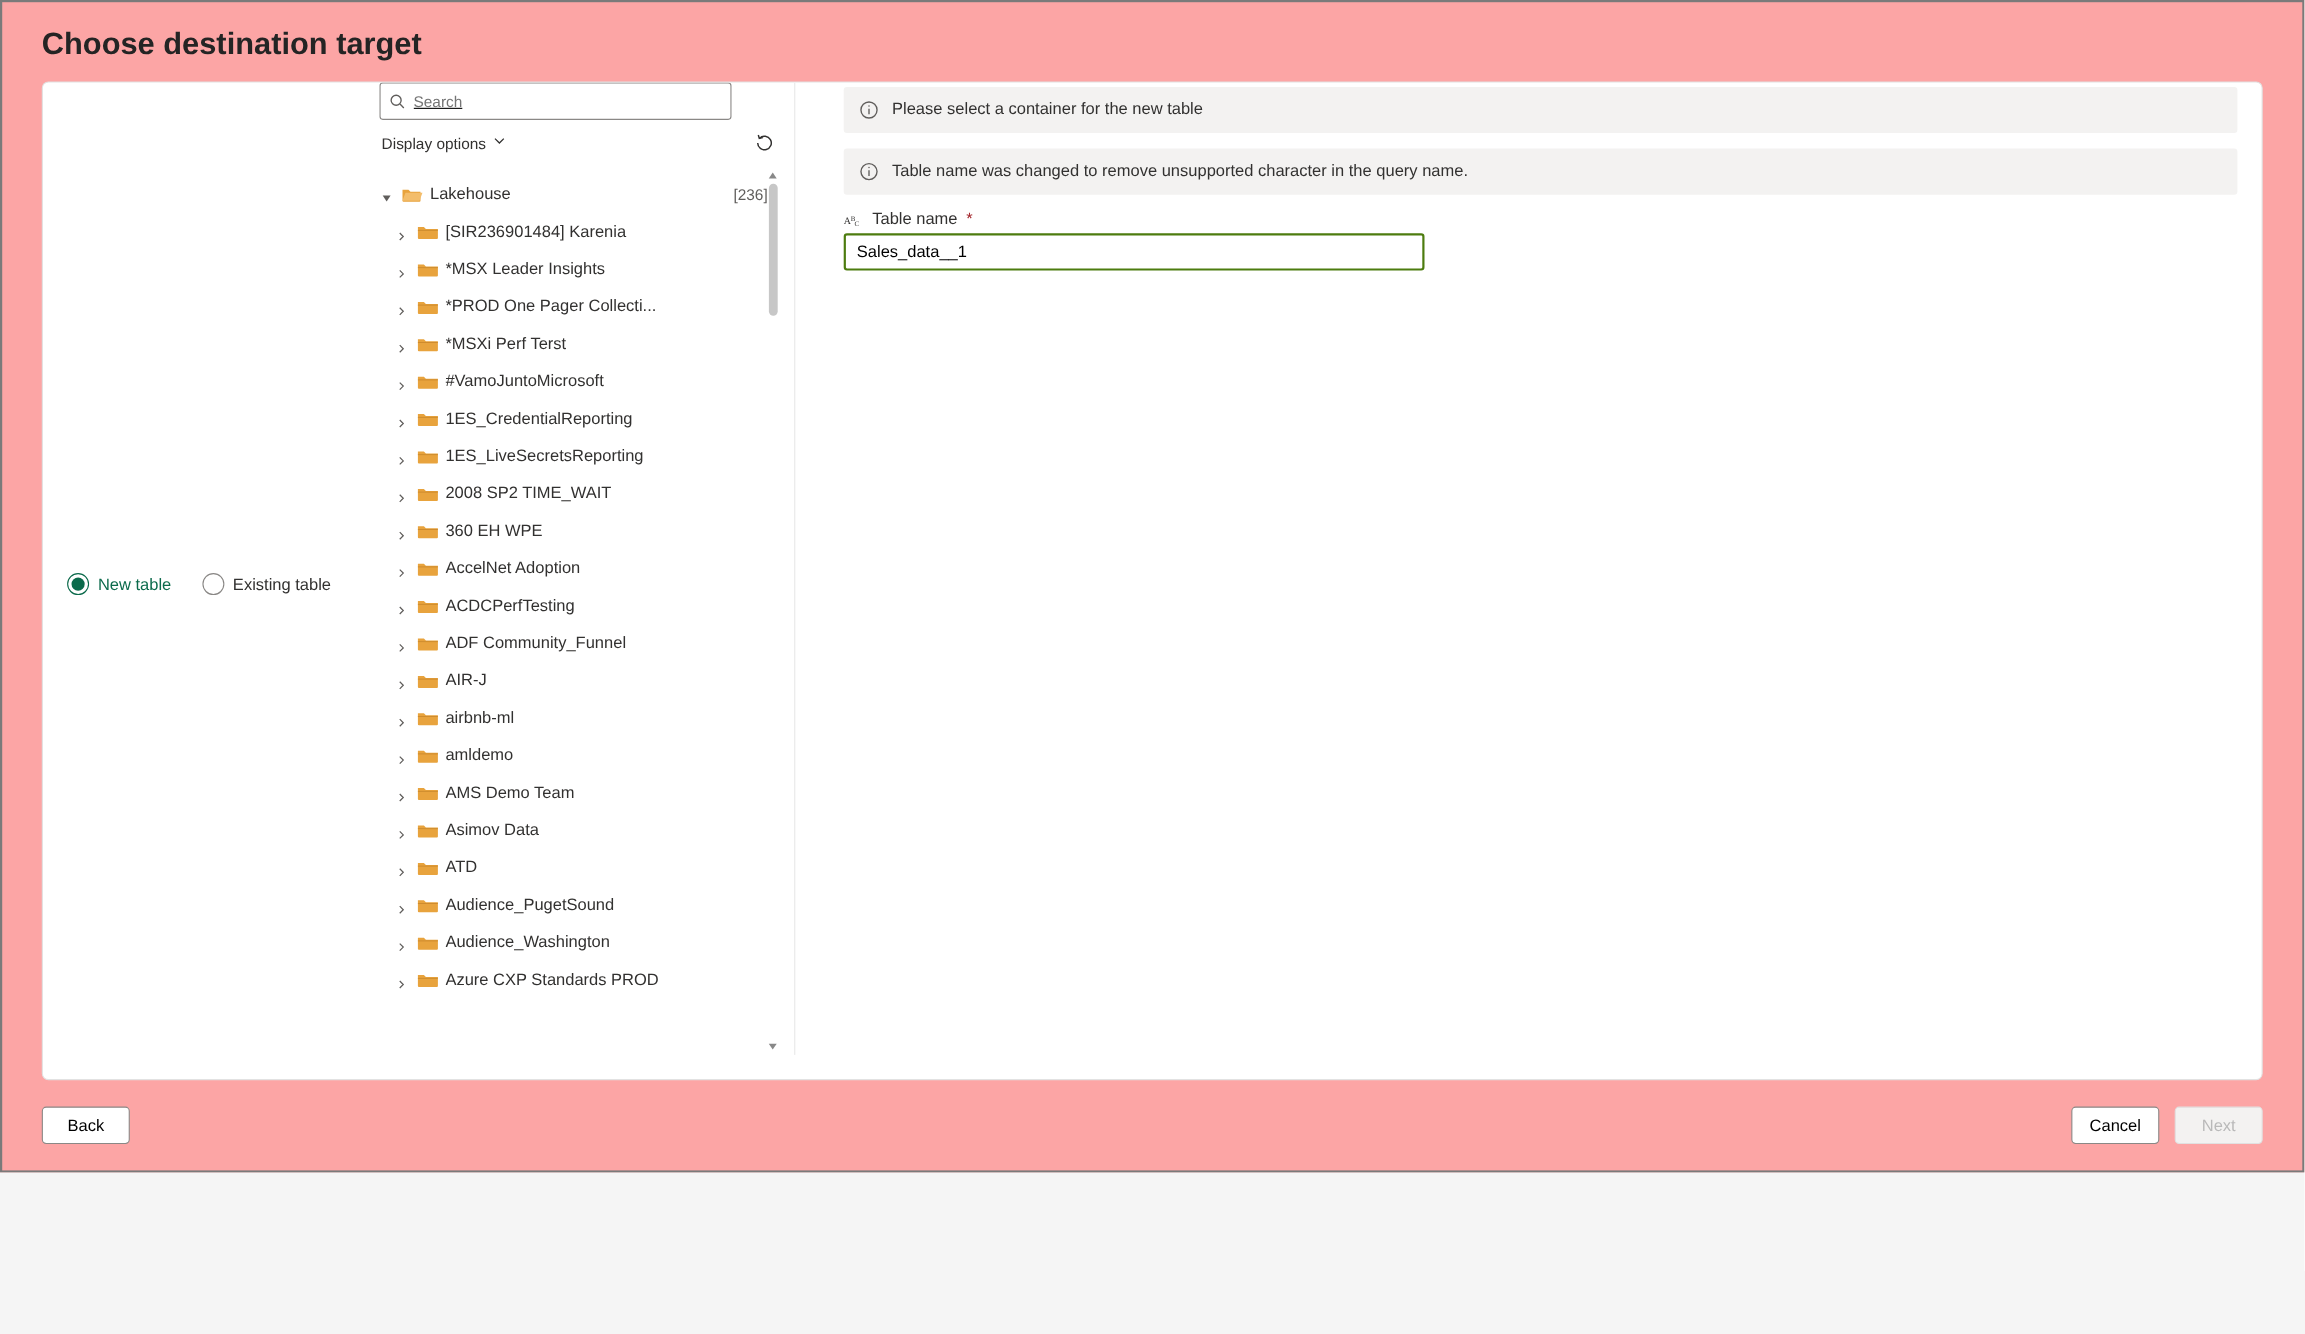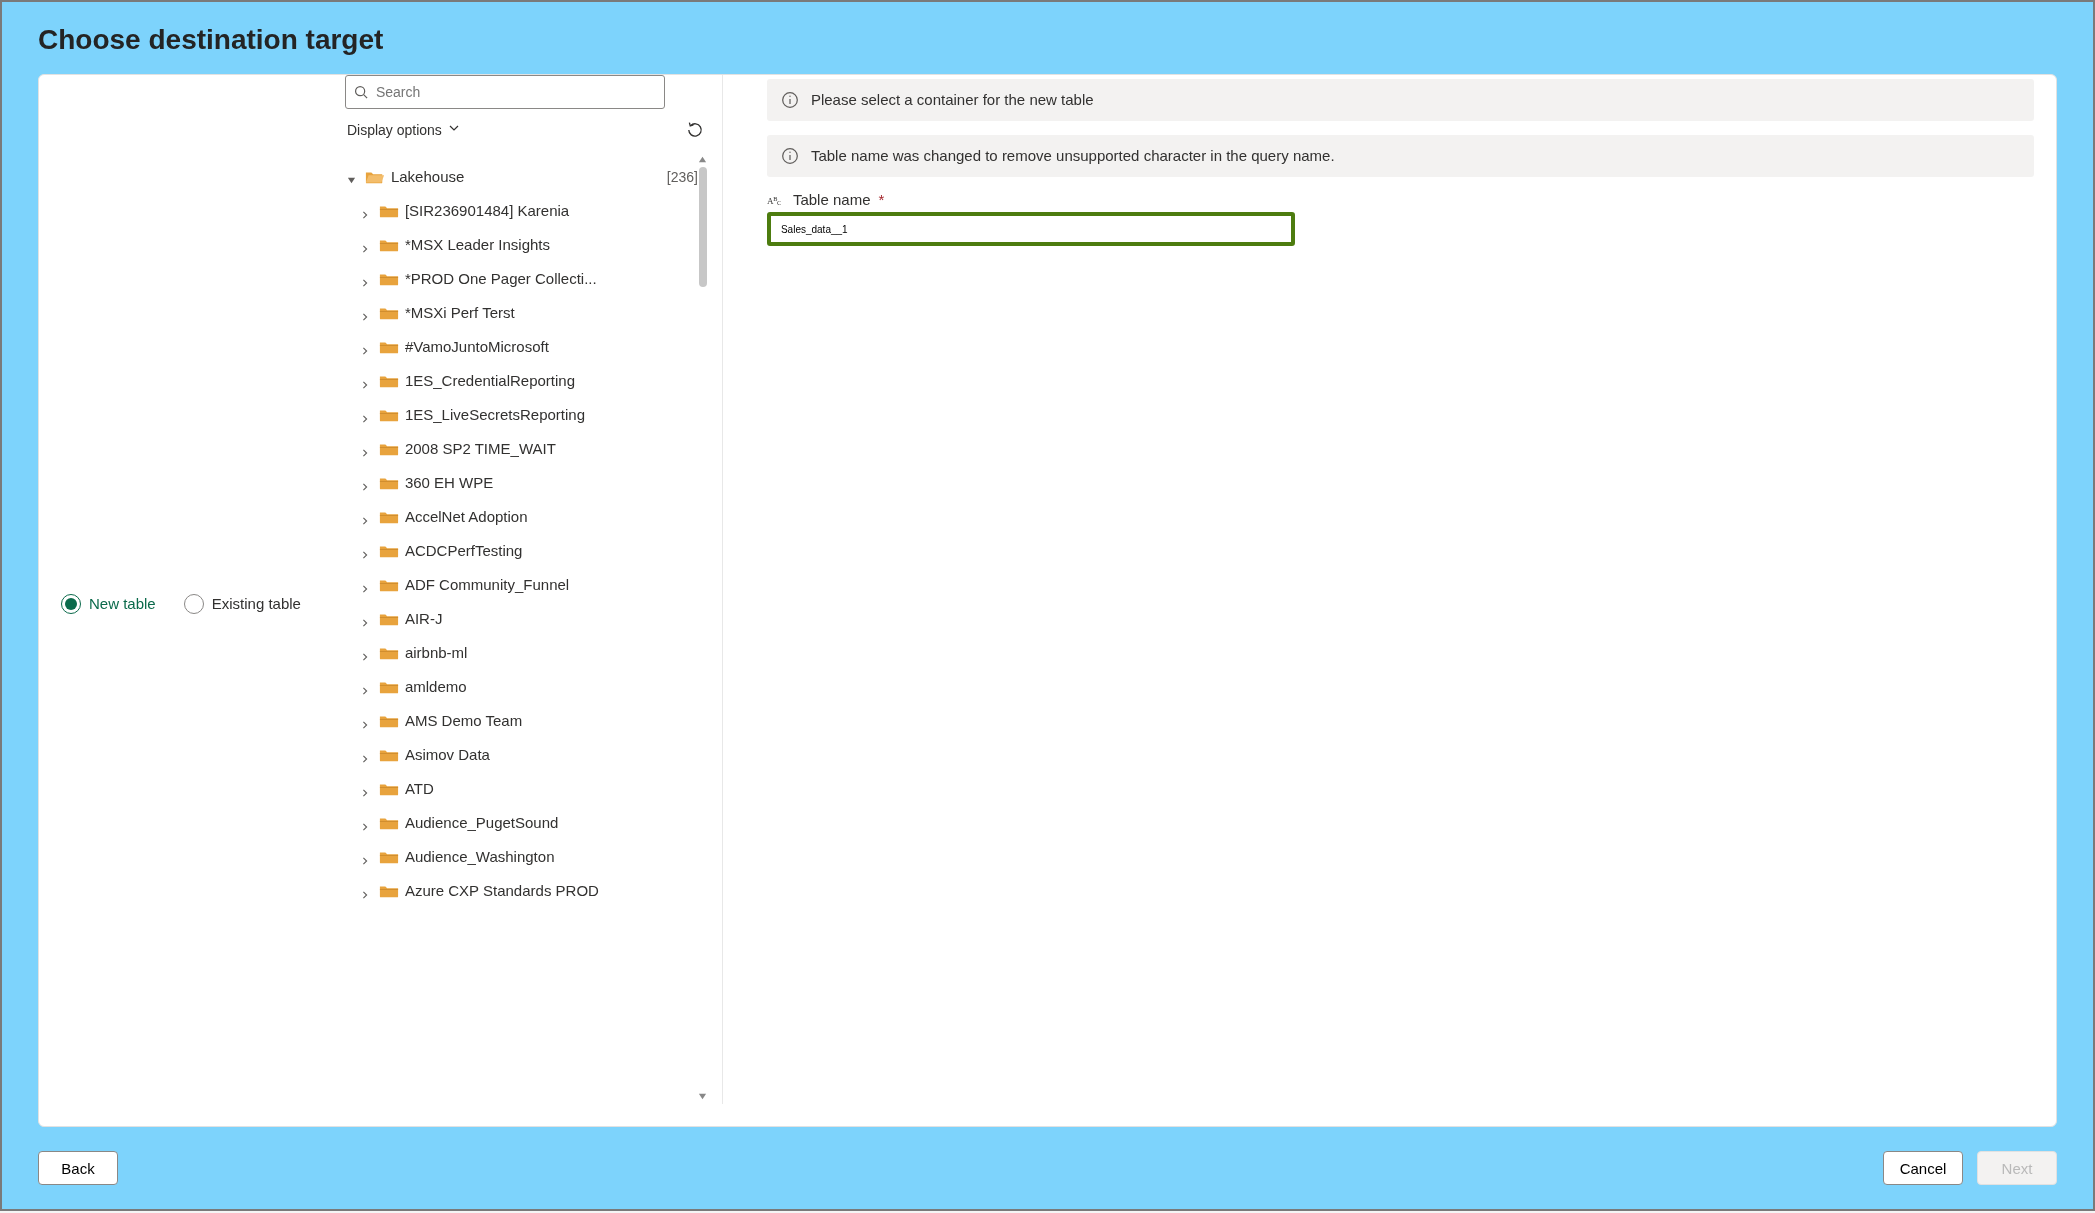--- a/index.html
+++ b/index.html
@@ -4,23 +4,23 @@
 <style>
   * { box-sizing: border-box; }
   html, body {
     margin: 0; padding: 0;
     font-family: "Segoe UI", "Segoe UI Web", -apple-system, BlinkMacSystemFont, sans-serif;
     background: #f5f5f5;
     color: #323130;
     font-size: 14px;
   }
   .frame {
-    width: 2095px; height: 1211px;
+    width: 2095px; height: 1066px;
     border: 2px solid #7a7a7a;
-    background: #7dd3fc;
+    background: #fca5a5;
     display: flex;
     flex-direction: column;
     position: relative;
   }
   .header {
     padding: 22px 36px 10px 36px;
   }
   .header h1 {
     margin: 0;
     font-size: 28px;
@@ -85,20 +85,21 @@
   }
   .search-input {
     width: 320px;
     height: 34px;
     border: 1px solid #8a8886;
     border-radius: 3px;
     padding: 0 10px 0 30px;
     font-size: 14px;
     outline: none;
     background: #fff;
+    text-decoration: underline;
   }
   .search-icon {
     position: absolute;
     left: 9px; top: 50%;
     transform: translateY(-50%);
     color: #605e5c;
     pointer-events: none;
   }
   .display-row {
     display: flex;
@@ -225,24 +226,24 @@
     display: flex;
     align-items: center;
     gap: 8px;
     font-size: 15px;
     margin-bottom: 4px;
   }
   .field-label .req { color: #a4262c; }
   .field-input {
     width: 528px;
     height: 34px;
-    border: 4px solid #4d7c0f;
+    border: 2px solid #4d7c0f;
     border-radius: 3px;
     padding: 0 10px;
-    font-size: 10px;
+    font-size: 15px;
     outline: none;
   }
   .footer {
     display: flex;
     justify-content: space-between;
     padding: 24px 36px;
     align-items: center;
   }
   .btn {
     height: 34px;

